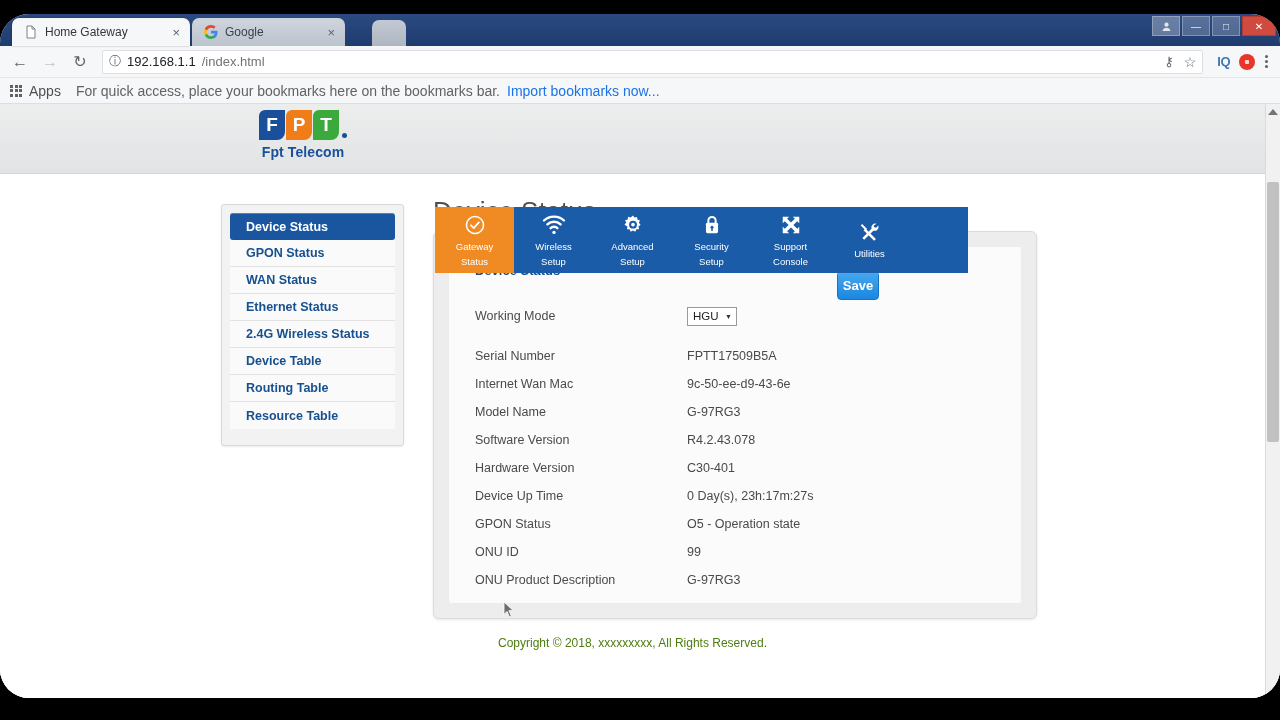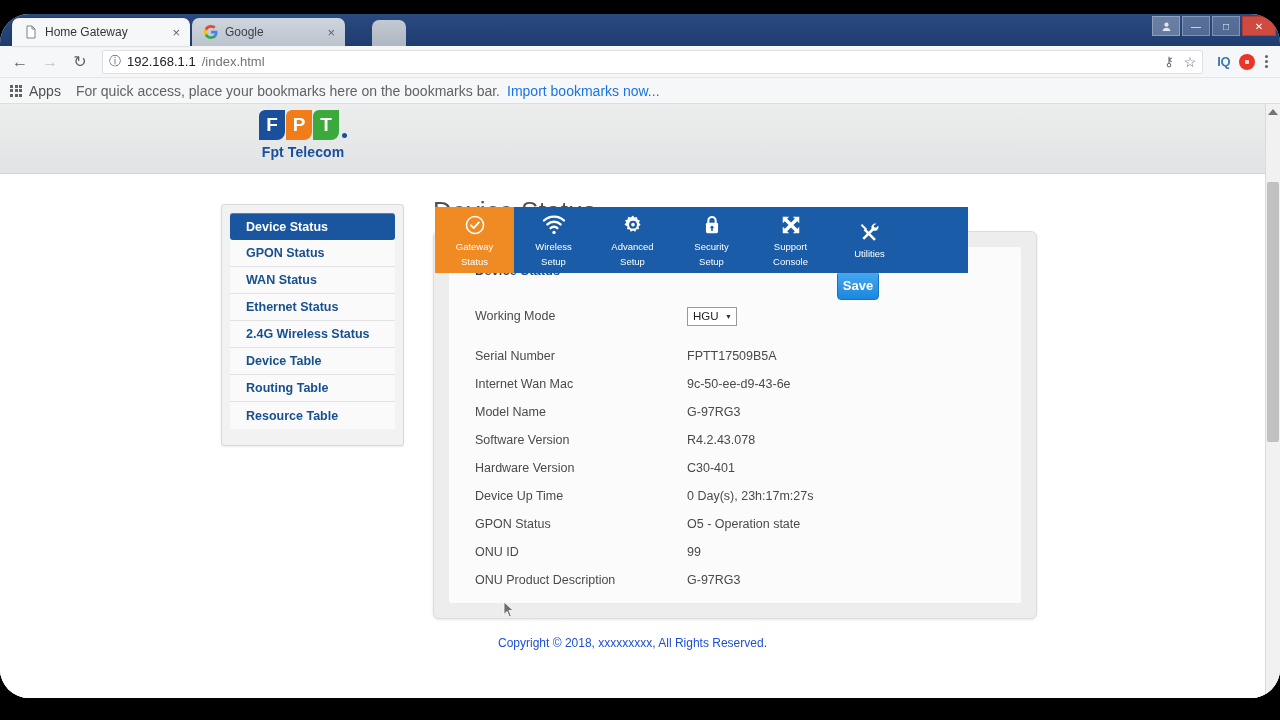--- a/index.html
+++ b/index.html
@@ -149,21 +149,21 @@
     padding: 0 4px 0 5px;}
   .caret { font-size:7px; color:#333; }
 
   .save-btn { position:absolute; left:403px; top:39px; width:42px; height:29px;
     border-radius:4px; background: linear-gradient(#47a8ef,#1a87e0);
     border:1px solid #1573c4; color:#fff; font-size:13px; font-weight:bold;
     display:flex; align-items:center; justify-content:center;
     box-shadow: inset 0 1px 0 rgba(255,255,255,.4);}
 
   .footer { position:absolute; left:0; top:462px; width:1265px; text-align:center;
-    font-size:12px; color:#1d4ed8; }
+    font-size:12px; color:#4d7c0f; }
 
   .cursor { position:absolute; left:503px; top:497px; width:12px; height:18px; z-index:9; }
 </style>
 </head>
 <body>
 
 <div class="letterbox-top"></div>
 
 <div class="browser">
 

